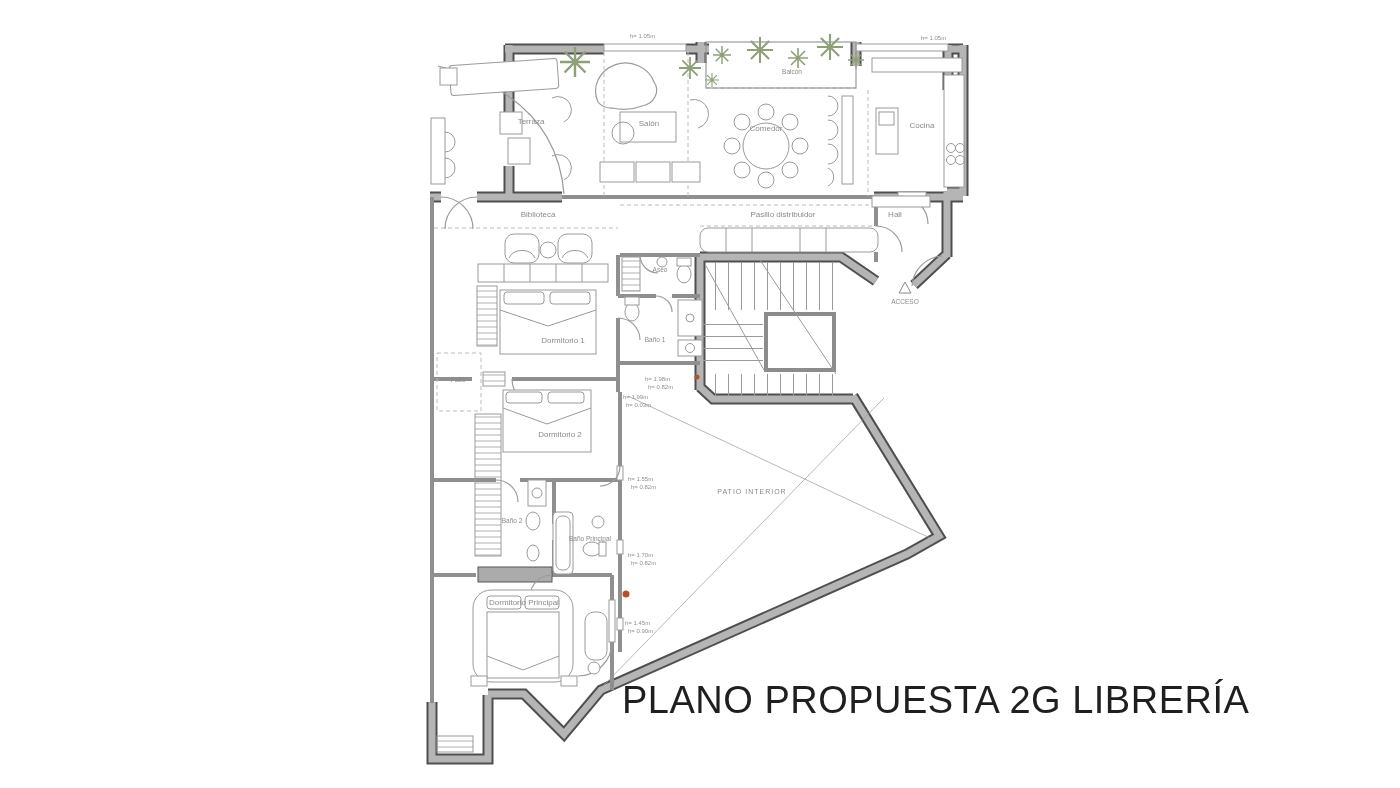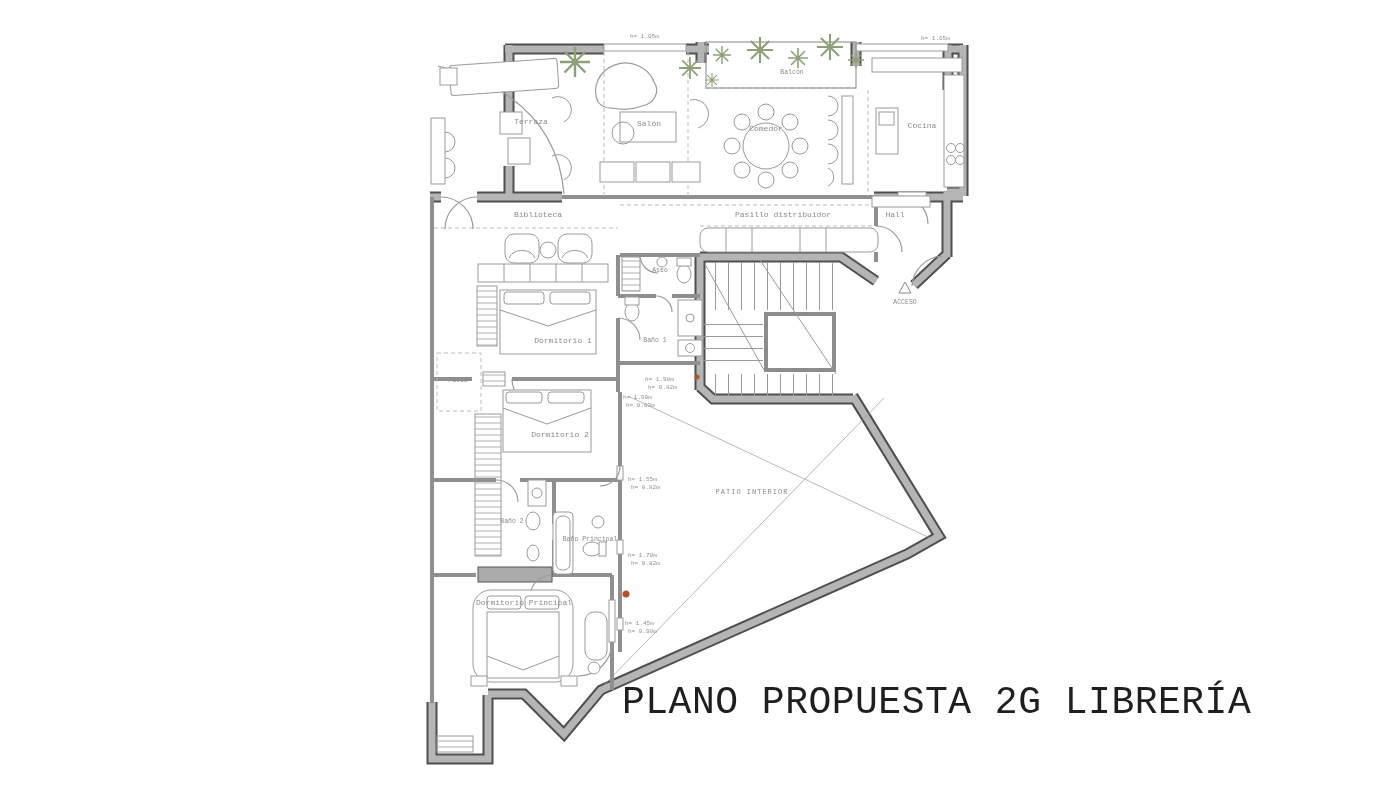--- a/index.html
+++ b/index.html
@@ -1,17 +1,17 @@
 <!DOCTYPE html>
 <html><head>
 <meta charset="utf-8">
 <style>
   html,body{margin:0;padding:0;background:#ffffff;}
   #stage{position:relative;width:1400px;height:788px;background:#ffffff;overflow:hidden;
-         font-family:Liberation Mono, monospace;}
+         font-family:Liberation Sans, sans-serif;}
   svg{position:absolute;left:0;top:0;}
   .wall-edge{fill:none;stroke:#4f4f4f;stroke-width:11;stroke-linecap:butt;stroke-linejoin:miter;}
   .wall-core{fill:none;stroke:#b5b5b5;stroke-width:7;stroke-linecap:butt;stroke-linejoin:miter;}
   .wall-thin{fill:none;stroke:#8f8f8f;stroke-width:4;}
   .line{fill:none;stroke:#9a9a9a;stroke-width:1;}
   .line12{fill:none;stroke:#9a9a9a;stroke-width:1.2;}
   .dash{fill:none;stroke:#bcbcbc;stroke-width:1;stroke-dasharray:4 3;}
   .winbox{fill:#ffffff;stroke:#9a9a9a;stroke-width:1;}
   .fixture{fill:#ffffff;stroke:#9a9a9a;stroke-width:1;}
   .shaft{fill:#ffffff;stroke:#8c8c8c;stroke-width:4;}

